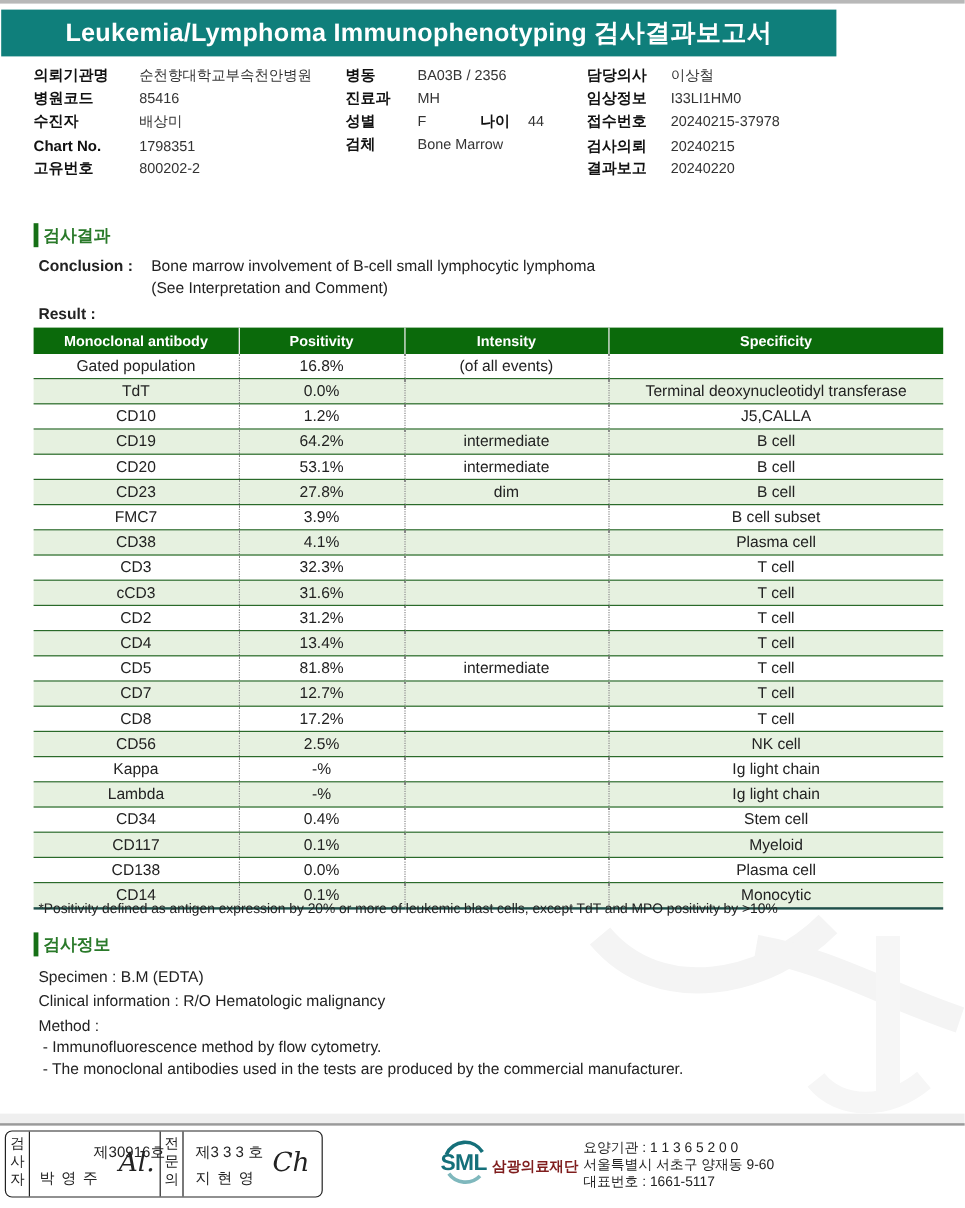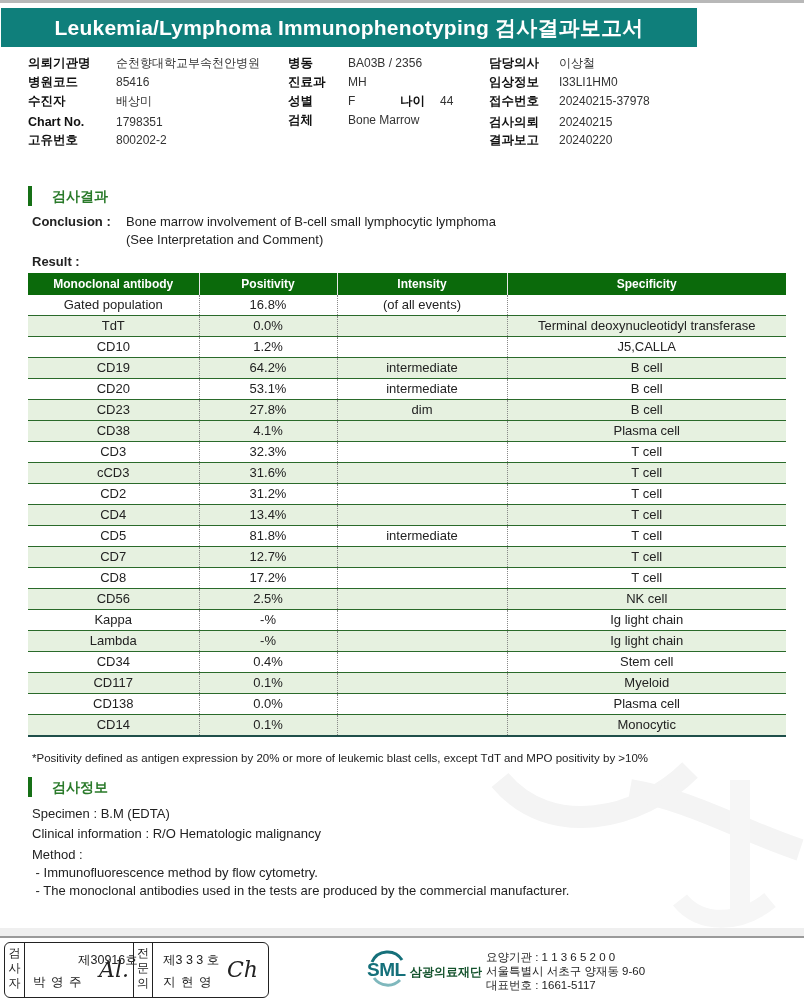--- a/index.html
+++ b/index.html
@@ -8,21 +8,21 @@
 
   .topline { position: absolute; left: 0; top: 0; width: 804px; height: 3px; background: #b8b8b8; }
   .title-bar { position: absolute; left: 1px; top: 8px; width: 696px; height: 39px; background: #0f7f7b;
     color: #fff; font-weight: bold; font-size: 21px; text-align: center; line-height: 39px; letter-spacing: 0.2px; }
 
   .info { position: absolute; top: 54px; left: 28px; font-size: 12.5px; }
   .info .row { position: absolute; white-space: nowrap; height: 18px; line-height: 18px; }
   .info .lbl { position: absolute; font-weight: bold; color: #111; }
   .info .val { position: absolute; color: #333; font-size: 12px; }
 
-  .sec-title { position: absolute; left: 28px; font-size: 14px; font-weight: bold; color: #2a7a2a; padding-left: 20px;
+  .sec-title { position: absolute; left: 28px; font-size: 14px; font-weight: bold; color: #2a7a2a; padding-left: 4px;
     border-left: 4px solid #167016; line-height: 20px; height: 20px; }
 
   .conclusion { position: absolute; left: 32px; top: 214px; font-size: 13px; color: #222; }
   .conclusion .lbl { position: absolute; left: 0; top: 0; font-weight: bold; width: 90px; }
   .conclusion .l1 { position: absolute; left: 94px; top: 0; white-space: nowrap; }
   .conclusion .l2 { position: absolute; left: 94px; top: 18px; white-space: nowrap; }
 
   .result-lbl { position: absolute; left: 32px; top: 254px; font-size: 13px; font-weight: bold; }
 
   table.res { position: absolute; left: 28px; top: 273px; width: 758px; border-collapse: collapse; font-size: 13px; }
@@ -45,21 +45,21 @@
 
   .footer-sep { position: absolute; left: 0; top: 928px; width: 804px; height: 10px; background: #efefef; border-bottom: 2px solid #9a9a9a; }
   .sign-box { position: absolute; left: 4px; top: 942px; width: 265px; height: 56px; border: 1px solid #222; border-radius: 6px; font-size: 12.5px; }
   .sign-box .vcell { position: absolute; top: 0; height: 54px; width: 20px; font-size: 12px; line-height: 15px; text-align: center; padding-top: 3px; border-right: 1px solid #222; }
   .sign-box .vcell.left2 { border-left: 1px solid #222; }
   .sign-box .txt { position: absolute; white-space: nowrap; color: #222; }
   .sign-box .sig { position: absolute; font-family: "DejaVu Serif", serif; font-style: italic; font-size: 22px; color: #222; }
 
   .logo { position: absolute; left: 366px; top: 948px; width: 42px; height: 42px; }
   .logo-text { position: absolute; left: 367px; top: 959px; font-size: 19px; font-weight: bold; color: #15707a; letter-spacing: -0.5px; }
-  .logo-kor { position: absolute; left: 410px; top: 964px; font-size: 12px; font-weight: bold; color: #14532d; white-space: nowrap; }
+  .logo-kor { position: absolute; left: 410px; top: 964px; font-size: 12px; font-weight: bold; color: #7f1d1d; white-space: nowrap; }
   .org-info { position: absolute; left: 486px; top: 950px; font-size: 11.5px; line-height: 14px; color: #222; white-space: nowrap; }
 </style>
 </head>
 <body>
 
 <div class="topline"></div>
 <div class="title-bar">Leukemia/Lymphoma Immunophenotyping 검사결과보고서</div>
 
 <div class="info">
 
@@ -181,20 +181,26 @@
         <td class="c2">53.1%</td>
         <td class="c3">intermediate</td>
         <td class="c4">B cell</td>
       </tr>
       <tr class="alt">
         <td class="c1">CD23</td>
         <td class="c2">27.8%</td>
         <td class="c3">dim</td>
         <td class="c4">B cell</td>
       </tr>
+      <tr>
+        <td class="c1">FMC7</td>
+        <td class="c2">3.9%</td>
+        <td class="c3"></td>
+        <td class="c4">B cell subset</td>
+      </tr>
       <tr class="alt">
         <td class="c1">CD38</td>
         <td class="c2">4.1%</td>
         <td class="c3"></td>
         <td class="c4">Plasma cell</td>
       </tr>
       <tr>
         <td class="c1">CD3</td>
         <td class="c2">32.3%</td>
         <td class="c3"></td>

